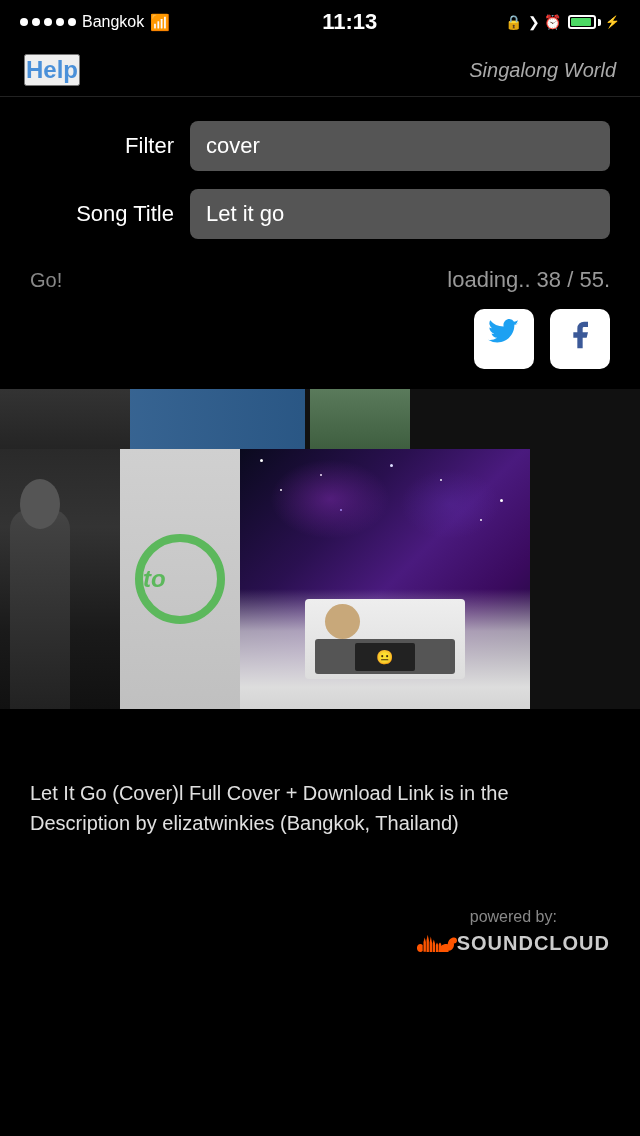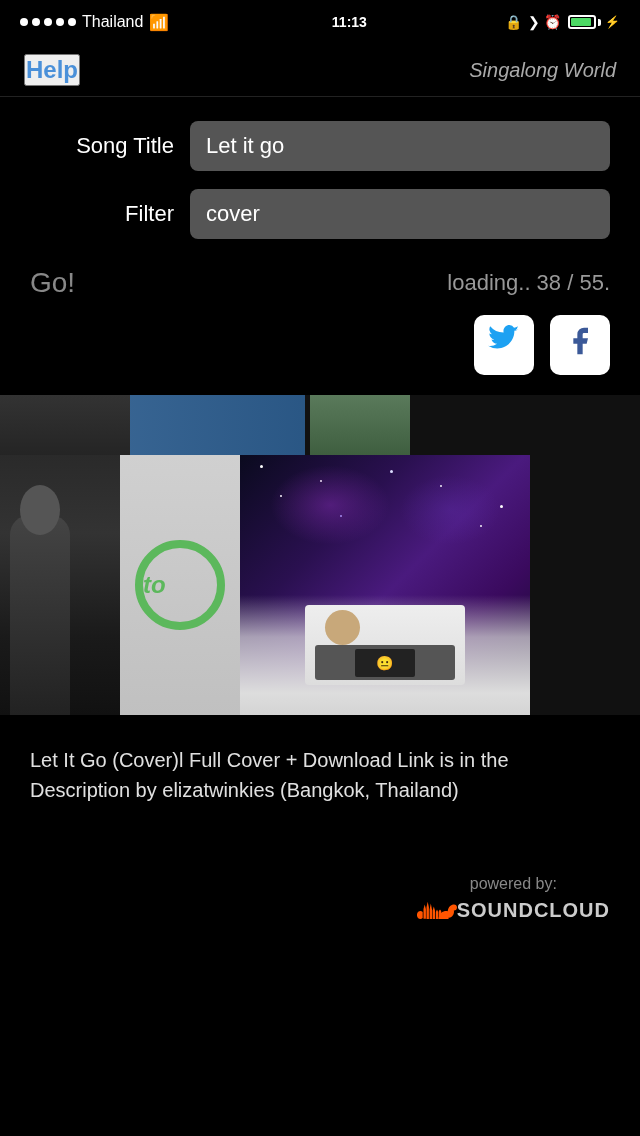--- a/index.html
+++ b/index.html
@@ -33,21 +33,21 @@
     .dot {
       width: 8px; height: 8px; border-radius: 50%; background: #fff;
     }
     .carrier {
       font-size: 16px; font-weight: 500; color: #fff;
     }
     .wifi-icon {
       font-size: 16px; color: #fff;
     }
     .status-center {
-      font-size: 14px; font-weight: 600; color: #fff; margin-left: 24px;
+      font-size: 22px; font-weight: 600; color: #fff; margin-left: 24px;
     }
     .status-right {
       display: flex; align-items: center; gap: 6px;
     }
     .status-icons {
       display: flex; align-items: center; gap: 5px;
     }
     .status-icon {
       font-size: 14px; color: #fff;
     }
@@ -117,21 +117,21 @@
 
     
     .go-row {
       display: flex;
       align-items: center;
       justify-content: space-between;
       padding: 0 30px;
       margin-bottom: 16px;
     }
     .go-button {
-      font-size: 28px;
+      font-size: 20px;
       color: #888;
       background: none;
       border: none;
       cursor: pointer;
     }
     .loading-text {
       font-size: 22px;
       color: #999;
     }
 
@@ -190,20 +190,21 @@
     .thumb-top-right {
       top: 0; left: 310px; width: 100px; height: 70px;
       background: linear-gradient(135deg, #4a6a4b 0%, #3a5a3b 100%);
     }
 
     
     .description-area {
       padding: 30px 30px 20px 30px;
       background: #000;
       min-height: 120px;
+      margin-top: 39px;
     }
     .description-text {
       font-size: 20px;
       color: #e0e0e0;
       line-height: 1.5;
     }
 
     
     .footer {
       padding: 40px 30px 20px;
@@ -227,21 +228,21 @@
 
 <div class="status-bar">
   <div class="status-left">
     <div class="signal-dots">
       <div class="dot"></div>
       <div class="dot"></div>
       <div class="dot"></div>
       <div class="dot"></div>
       <div class="dot"></div>
     </div>
-    <span class="carrier">Thailand</span>
+    <span class="carrier">Bangkok</span>
     <span class="wifi-icon">📶</span>
   </div>
   <div class="status-center">11:13</div>
   <div class="status-right">
     <div class="status-icons">
       <span class="status-icon">🔒</span>
       <span class="status-icon">❯</span>
       <span class="status-icon">⏰</span>
     </div>
     <div class="battery">
@@ -254,26 +255,26 @@
   </div>
 </div>
 
 <div class="nav-bar">
   <button class="nav-help">Help</button>
   <span class="nav-title">Singalong World</span>
 </div>
 
 <div class="form-area">
   <div class="form-row">
+    <label class="form-label">Filter</label>
+    <input class="form-input" type="text" value="cover" style="">
+  </div>
+  <div class="form-row">
     <label class="form-label">Song Title</label>
     <input class="form-input" type="text" value="Let it go" style="">
-  </div>
-  <div class="form-row">
-    <label class="form-label">Filter</label>
-    <input class="form-input" type="text" value="cover" style="">
   </div>
 </div>
 
 <div class="go-row">
   <button class="go-button">Go!</button>
   <span class="loading-text">loading.. 38 / 55.</span>
 </div>
 
 <div class="social-row">
   <div class="social-btn">

